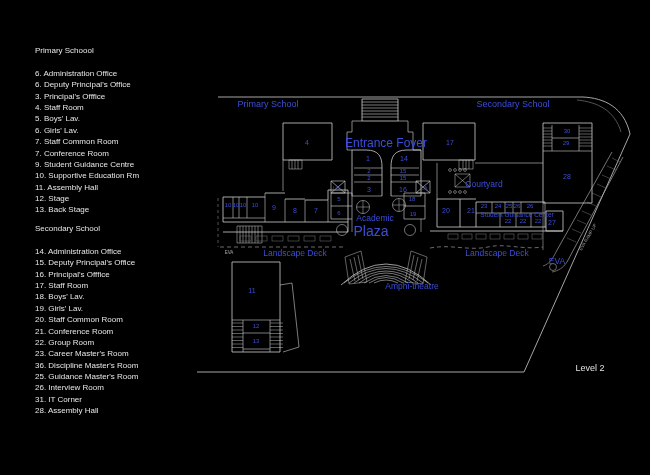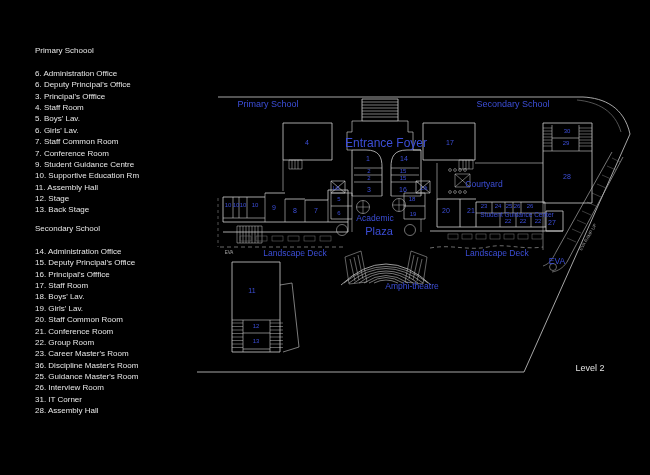--- a/index.html
+++ b/index.html
@@ -181,21 +181,21 @@
         <div class="legend-item">30. Back Stage</div>
       </div>
   </div>
 
   <div id="label-layer">
       <span class="plan-label" style="left: 268px; top: 104px; font-size: 9px; color: rgb(60, 78, 216);">Primary School</span>
       <span class="plan-label" style="left: 513px; top: 104px; font-size: 9px; color: rgb(60, 78, 216);">Secondary School</span>
       <span class="plan-label" style="left: 386px; top: 143px; font-size: 12px; color: rgb(60, 78, 216);">Entrance Foyer</span>
       <span class="plan-label" style="left: 484px; top: 184px; font-size: 8.5px; color: rgb(60, 78, 216);">Courtyard</span>
       <span class="plan-label" style="left: 375px; top: 218px; font-size: 8.5px; color: rgb(60, 78, 216);">Academic</span>
-      <span class="plan-label" style="left: 371px; top: 231px; font-size: 11px; color: rgb(60, 78, 216); margin-left: 8px;">Plaza</span>
+      <span class="plan-label" style="left: 371px; top: 231px; font-size: 14px; color: rgb(60, 78, 216);">Plaza</span>
       <span class="plan-label" style="left: 295px; top: 253px; font-size: 8.5px; color: rgb(60, 78, 216);">Landscape Deck</span>
       <span class="plan-label" style="left: 497px; top: 253px; font-size: 8.5px; color: rgb(60, 78, 216);">Landscape Deck</span>
       <span class="plan-label" style="left: 380px; top: 286px; font-size: 8.5px; color: rgb(60, 78, 216); margin-left: 32px;">Amphi-theatre</span>
       <span class="plan-label" style="left: 557px; top: 261px; font-size: 8.5px; color: rgb(60, 78, 216);">EVA</span>
       <span class="plan-label" style="left: 517px; top: 214px; font-size: 6.5px; color: rgb(60, 78, 216);">Student Guidance Center</span>
       <span class="plan-label" style="left: 336px; top: 188px; font-size: 5px; color: rgb(60, 78, 216);">Lift</span>
       <span class="plan-label" style="left: 424px; top: 188px; font-size: 5px; color: rgb(60, 78, 216);">Lift</span>
       <span class="plan-label" style="left: 307px; top: 142px; font-size: 7px; color: rgb(60, 78, 216);">4</span>
       <span class="plan-label" style="left: 368px; top: 158px; font-size: 7px; color: rgb(60, 78, 216);">1</span>
       <span class="plan-label" style="left: 404px; top: 158px; font-size: 7px; color: rgb(60, 78, 216);">14</span>

